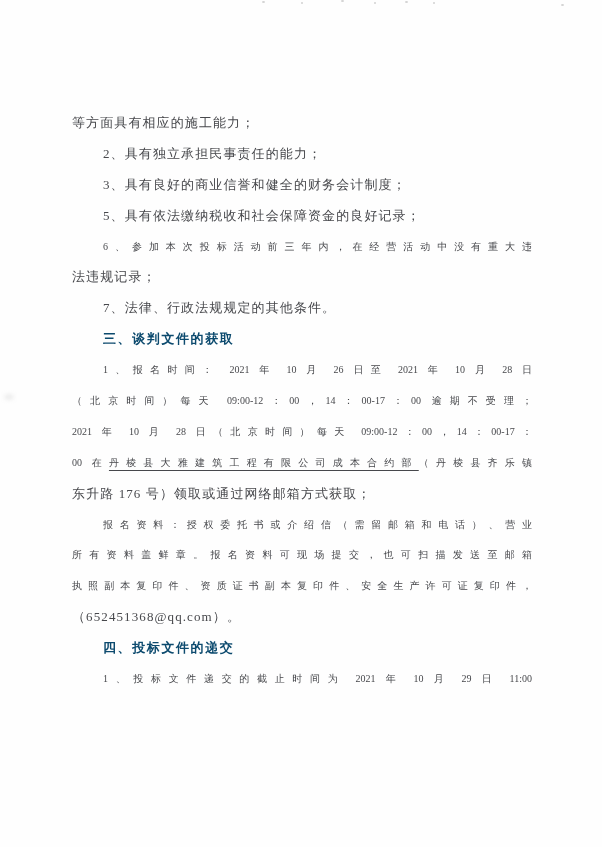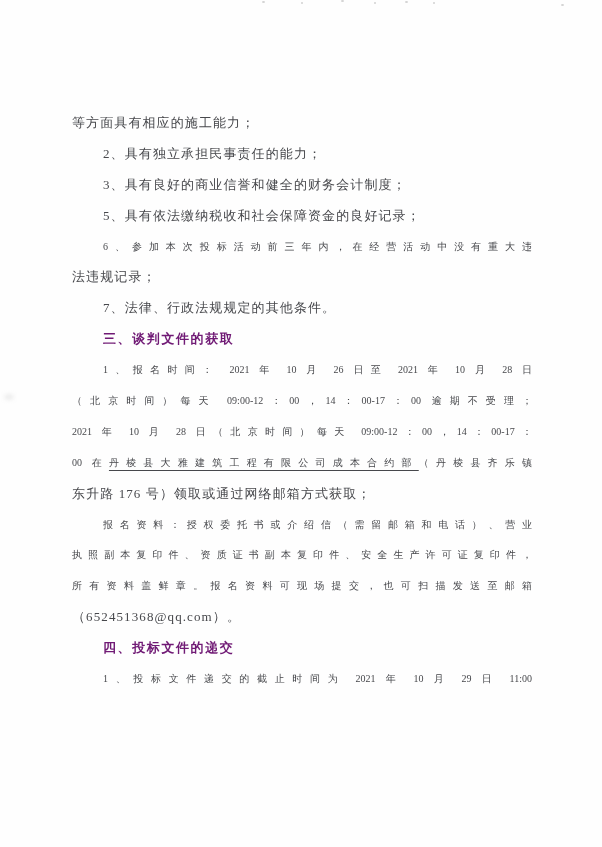--- a/index.html
+++ b/index.html
@@ -37,21 +37,21 @@
     white-space: normal;
     font-size: 10px;
     letter-spacing: 0;
     text-align: justify;
     text-align-last: justify;
     overflow: hidden;
   }
   .line.bold {
     font-family: "Liberation Sans", sans-serif;
     font-weight: 700;
-    color: #701a75;
+    color: #0c4a6e;
     letter-spacing: 1.6px;
   }
   .underline {
     text-decoration: underline;
     text-underline-offset: 4px;
     text-decoration-thickness: 1px;
   }
   .speck {
     position: absolute;
     background: #aeaeae;
@@ -88,20 +88,20 @@
       <div class="line indent justify"><span>6、参加本次投标活动前三年内，在经营活动中没有重大违</span></div>
       <div class="line"><span>法违规记录；</span></div>
       <div class="line indent"><span>7、法律、行政法规规定的其他条件。</span></div>
       <div class="line indent bold"><span>三、谈判文件的获取</span></div>
       <div class="line indent justify"><span>1、报名时间： 2021 年 10 月 26 日至 2021 年 10 月 28 日</span></div>
       <div class="line justify"><span>（北京时间）每天 09:00-12：00，14：00-17：00 逾期不受理；</span></div>
       <div class="line justify"><span>2021 年 10 月 28 日（北京时间）每天 09:00-12：00，14：00-17：</span></div>
       <div class="line justify"><span>00 在</span><span class="underline">丹棱县大雅建筑工程有限公司成本合约部</span><span>（丹棱县齐乐镇</span></div>
       <div class="line"><span>东升路 176 号）领取或通过网络邮箱方式获取；</span></div>
       <div class="line indent justify"><span>报名资料：授权委托书或介绍信（需留邮箱和电话）、营业</span></div>
+      <div class="line justify"><span>所有资料盖鲜章。报名资料可现场提交，也可扫描发送至邮箱</span></div>
       <div class="line justify"><span>执照副本复印件、资质证书副本复印件、安全生产许可证复印件，</span></div>
-      <div class="line justify"><span>所有资料盖鲜章。报名资料可现场提交，也可扫描发送至邮箱</span></div>
       <div class="line"><span>（652451368@qq.com）。</span></div>
       <div class="line indent bold"><span>四、投标文件的递交</span></div>
       <div class="line indent justify"><span>1、投标文件递交的截止时间为 2021 年 10 月 29 日 11:00</span></div>
     </div>
 
 </div>
 
 </body></html>

